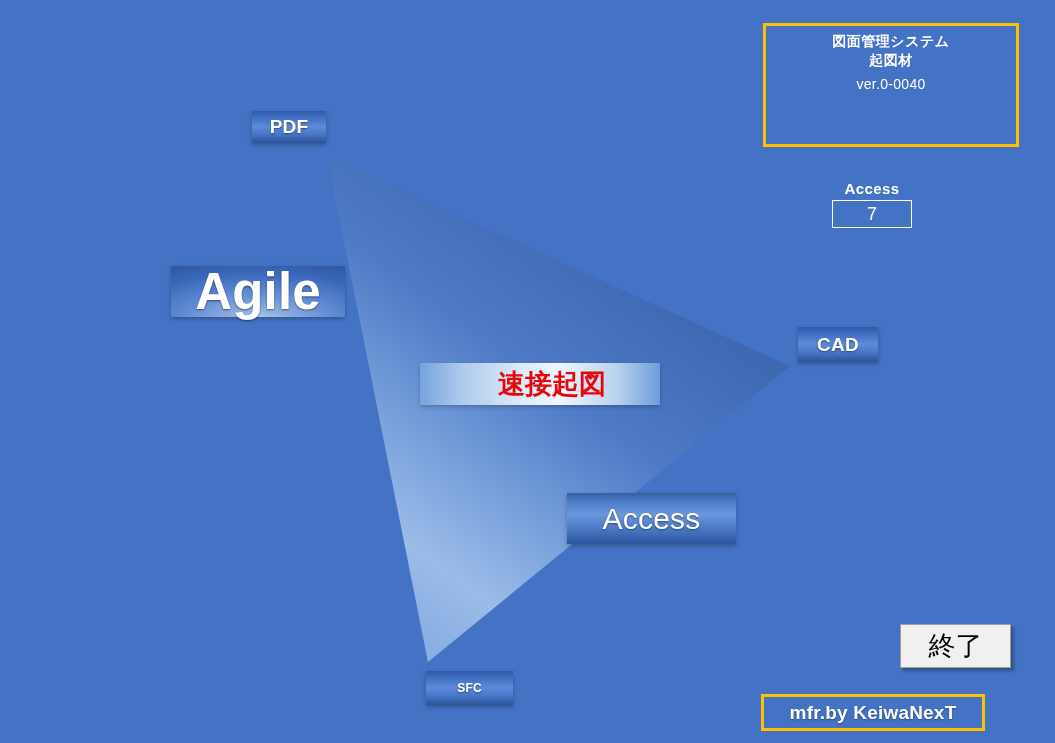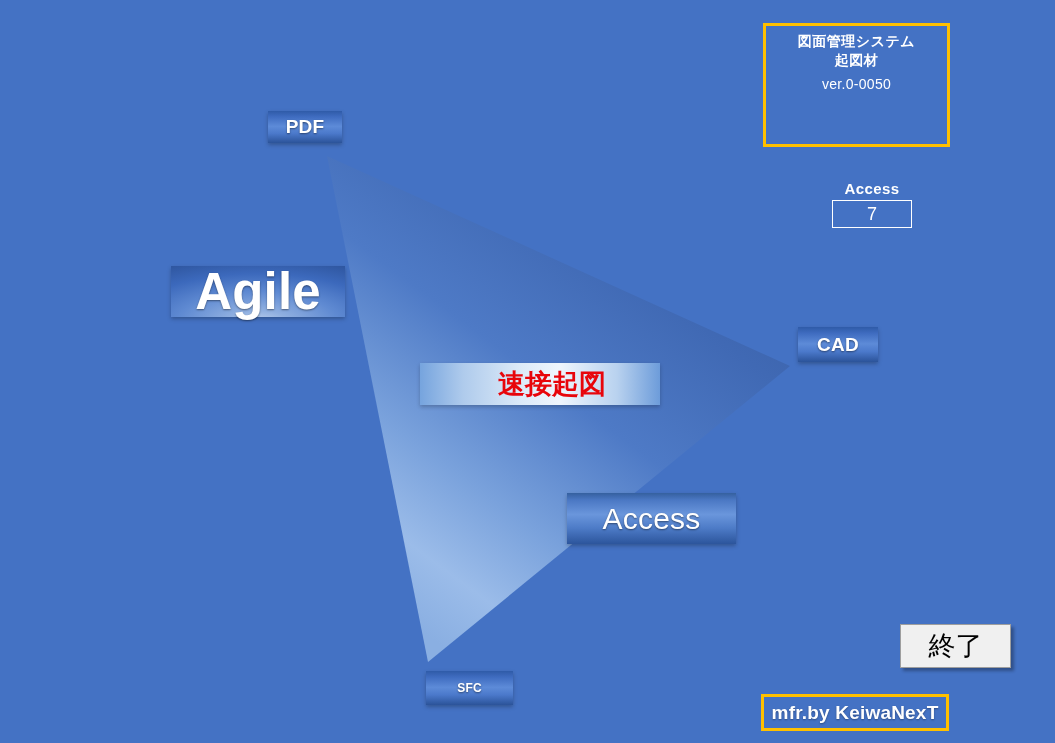--- a/index.html
+++ b/index.html
@@ -44,21 +44,21 @@
         #3F6CC0 18%,
         #5D8BD8 48%,
         #4B79CB 70%,
         #2B5399 100%);
     box-shadow: 0 2px 4px rgba(0,0,0,.25);
   }
   .node-btn.small { font-size: 19px; }
 
   
   #btn-pdf {
-    left: 268px; top: 111px;
+    left: 252px; top: 111px;
     width: 74px; height: 32px;
     font-size: 19px;
   }
   
   #btn-cad {
     left: 798px; top: 327px;
     width: 80px; height: 35px;
     font-size: 19px;
   }
   
@@ -141,21 +141,21 @@
         #47699F 55%,
         #3A5893 80%,
         #33508A 100%);
     box-shadow: 0 3px 6px rgba(0,0,0,.3);
   }
 
   
   #kizuki-panel {
     position: absolute;
     left: 763px; top: 23px;
-    width: 187px; height: 124px;
+    width: 256px; height: 124px;
     border: 3px solid #FFC000;
     background: #4472C4;
     display: flex;
     flex-direction: column;
     align-items: center;
     justify-content: flex-start;
     padding-top: 6px;
     color: #FFFFFF;
   }
   #kizuki-subtitle-top {
@@ -227,21 +227,21 @@
     font-size: 27px;
     font-weight: 400;
     color: #000000;
     box-shadow: 3px 3px 3px rgba(0,0,0,.3);
   }
 
   
   #mfr-footer {
     position: absolute;
     left: 761px; top: 694px;
-    width: 188px; height: 37px;
+    width: 224px; height: 37px;
     border: 3px solid #FFC000;
     background: #4472C4;
     display: flex;
     align-items: center;
     justify-content: center;
     color: #FFFFFF;
     font-size: 19px;
     font-weight: 700;
     letter-spacing: .2px;
     text-shadow: 0 1px 2px rgba(0,0,0,.35);
@@ -262,21 +262,21 @@
         <stop offset="88%" stop-color="#9BBCE9"></stop>
         <stop offset="100%" stop-color="#8AAFE2"></stop>
       </linearGradient>
     </defs>
     <polygon points="327,156 790,366 428,662" fill="url(#triGrad)"></polygon>
   </svg>
 
   <div id="kizuki-panel">
     <div id="kizuki-subtitle-top">図面管理システム</div>
     <div id="kizuki-subtitle-bottom">起図材</div>
-    <div id="kizuki-version">ver.0-0050</div>
+    <div id="kizuki-version">ver.0-0040</div>
   </div>
 
   <div id="access-counter">
     <div id="access-counter-label">Access</div>
     <div id="access-counter-value">7</div>
   </div>
 
   <div id="btn-pdf" class="node-btn small">PDF</div>
 
   <div id="btn-agile" class="node-btn">Agile</div>

